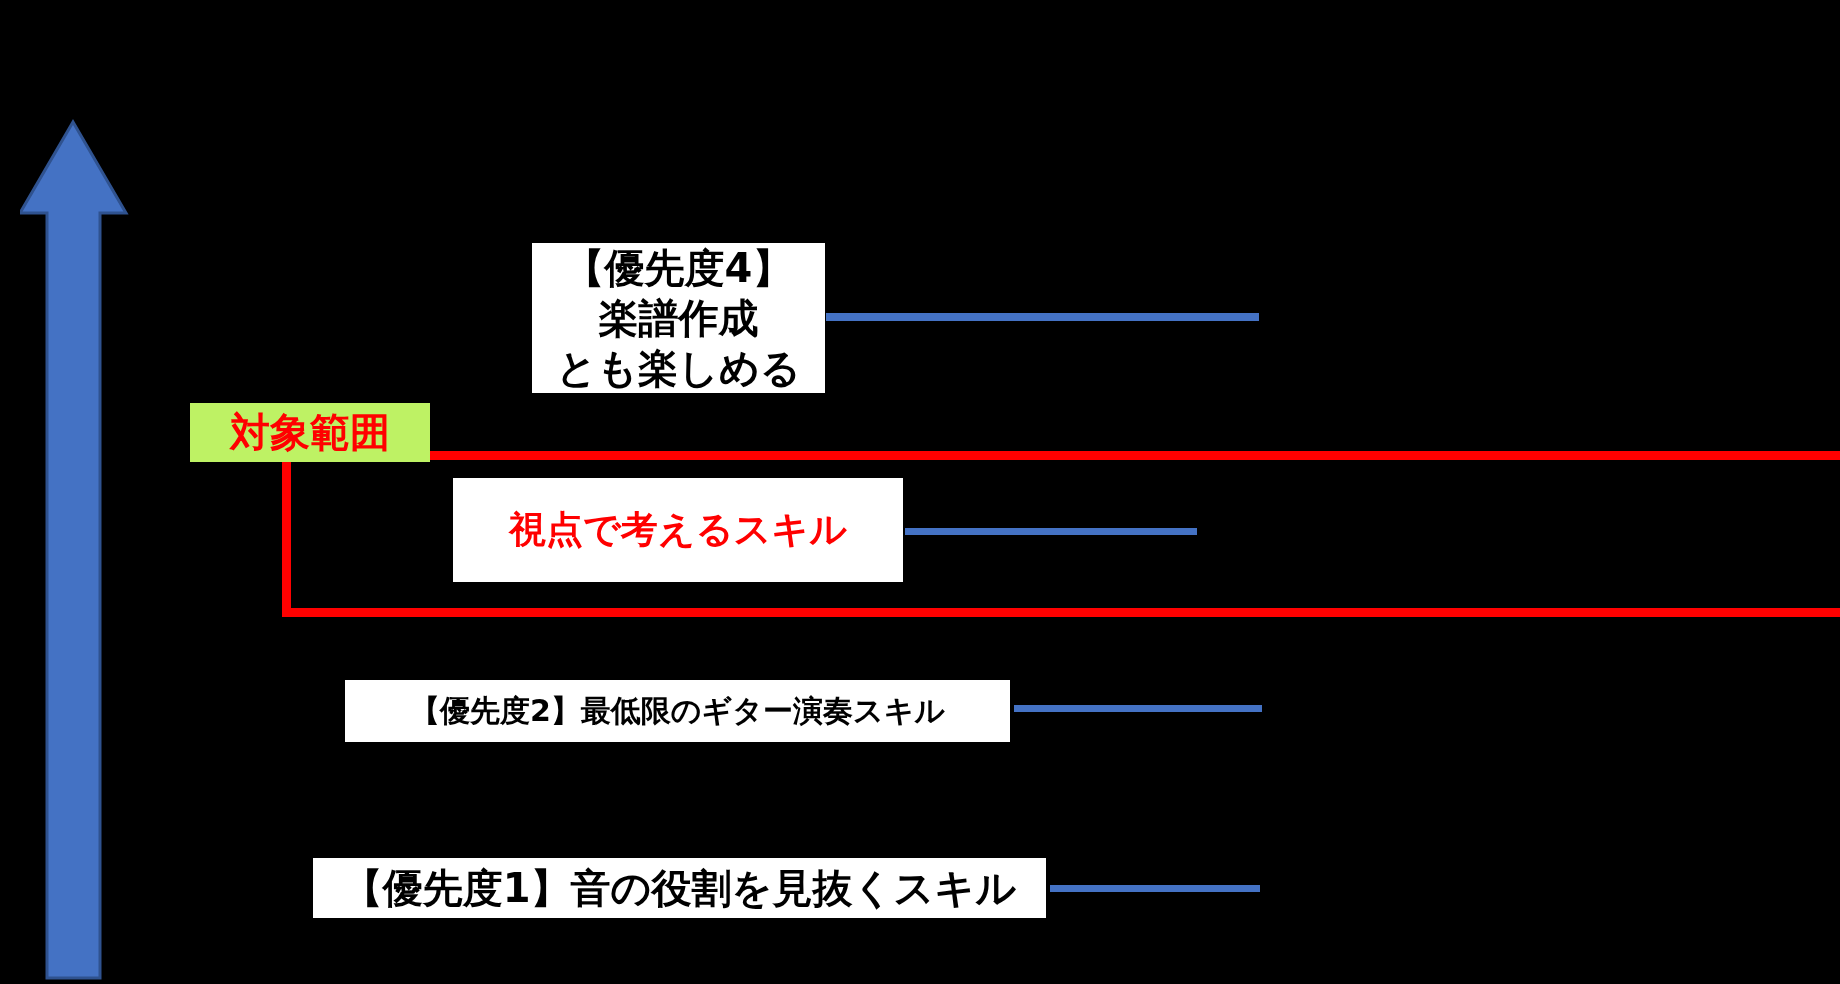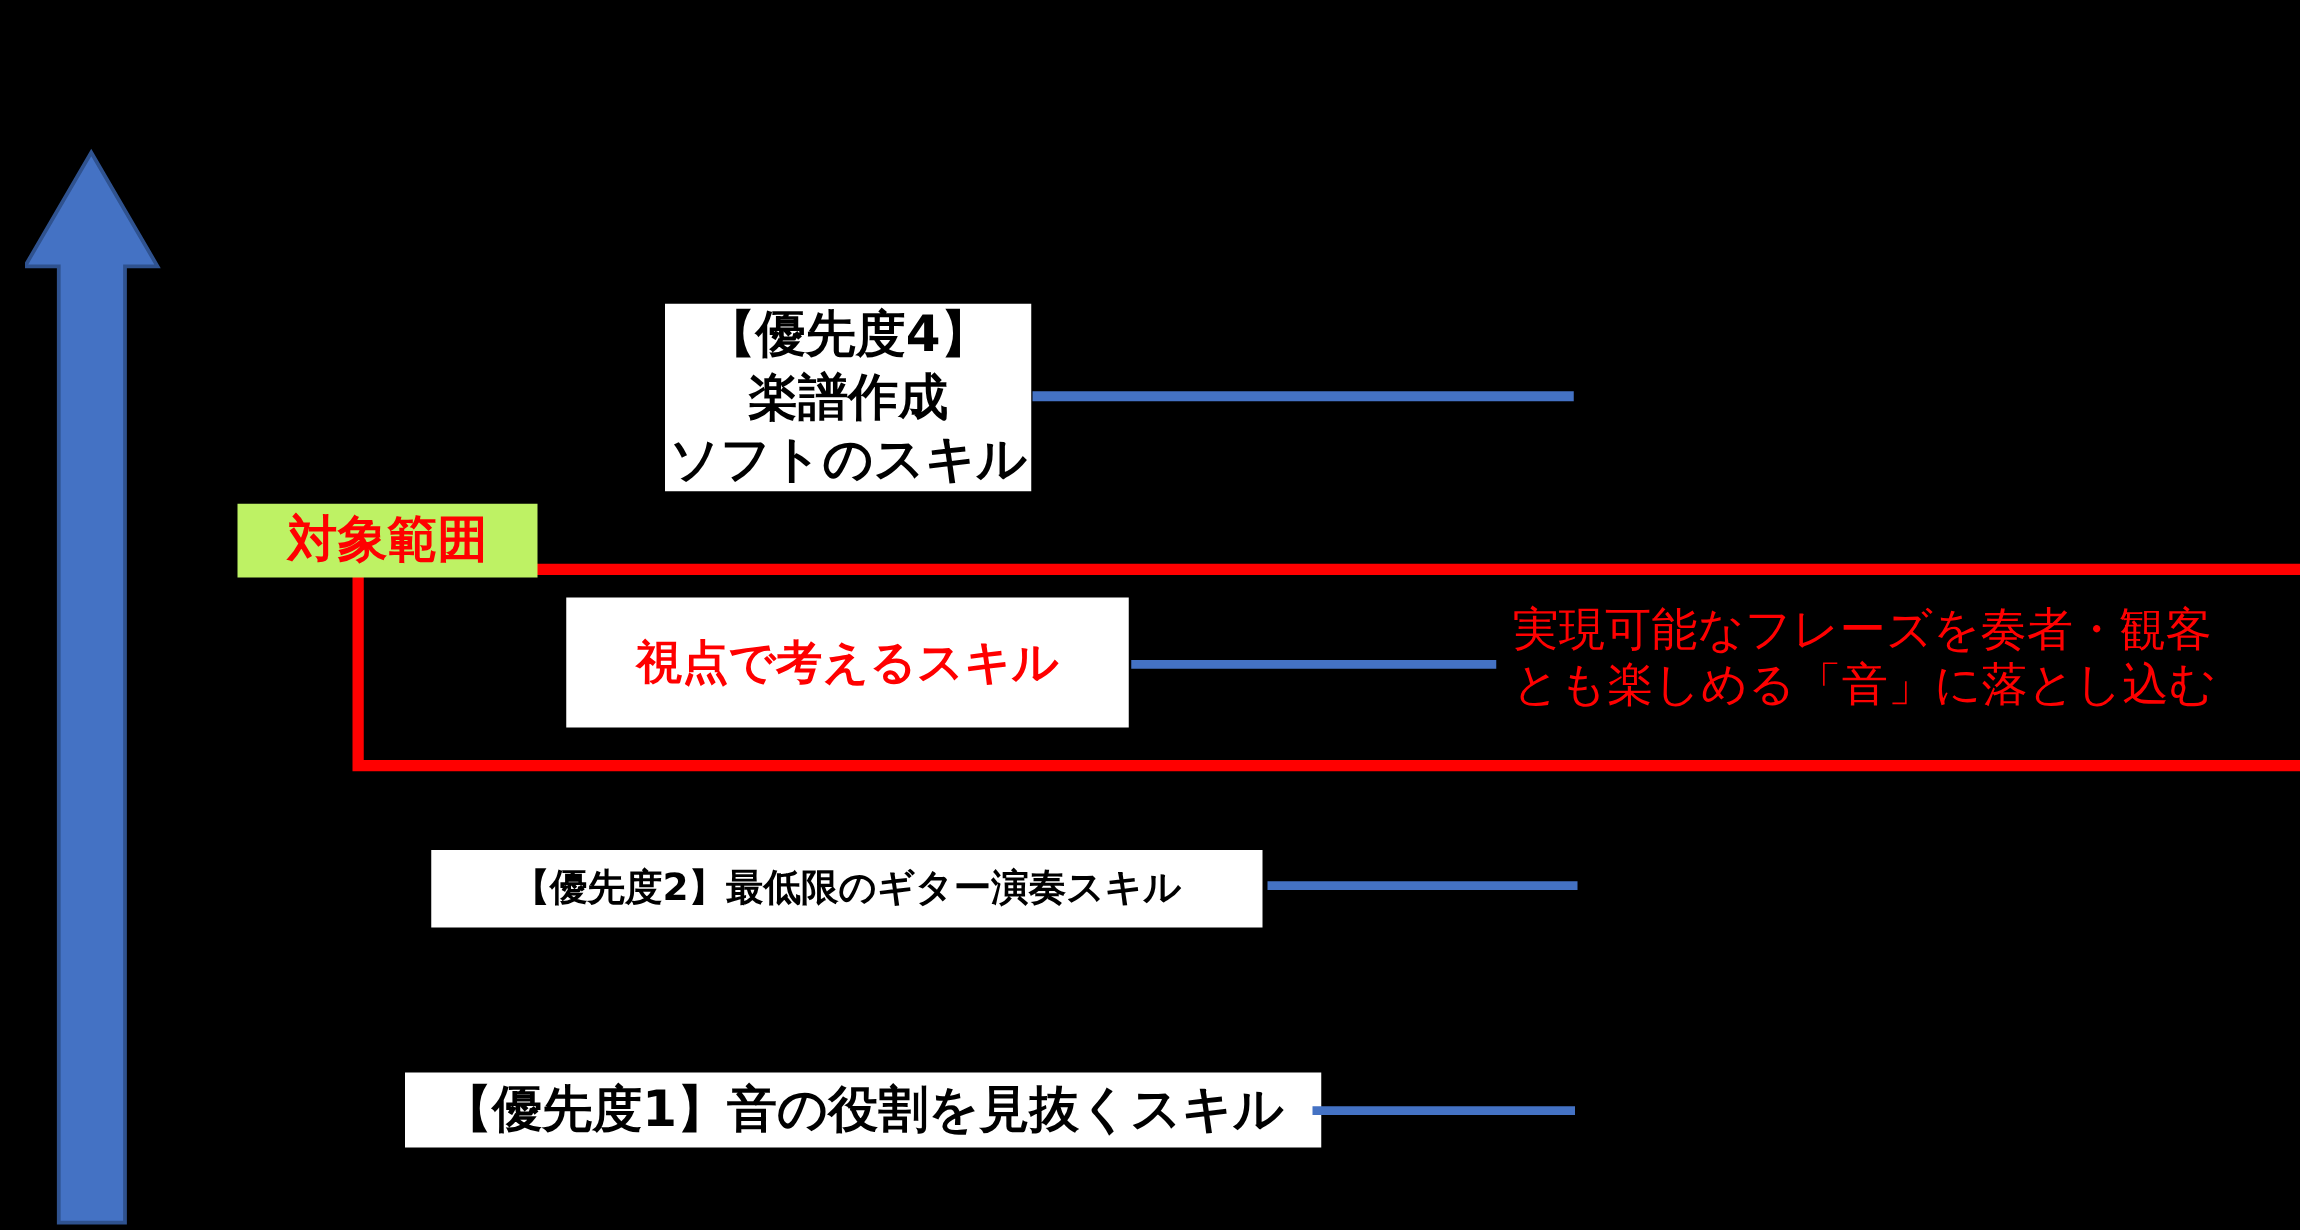--- a/index.html
+++ b/index.html
@@ -40,21 +40,21 @@
     white-space: nowrap;
   }
   .pbox .line { display: block; }
 
   #box-p4 { left: 512px; top: 243px; width: 293px; height: 150px;
             color: #000000; font-size: 40px; line-height: 50px; }
   #box-p3 { left: 433px; top: 478px; width: 450px; height: 104px;
             color: #FF0000; font-size: 37px; line-height: 50px; }
   #box-p2 { left: 325px; top: 680px; width: 665px; height: 62px;
             color: #000000; font-size: 30px; line-height: 62px; }
-  #box-p1 { left: 304px; top: 858px; width: 733px; height: 60px;
+  #box-p1 { left: 293px; top: 858px; width: 733px; height: 60px;
             color: #000000; font-size: 40px; line-height: 60px; }
 
   
   .bline { background: #4472C4; z-index: 2; }
   #line-p4 { left: 806px; top: 313px; width: 433px; height: 8px; }
   #line-p3 { left: 885px; top: 528px; width: 292px; height: 7px; }
   #line-p2 { left: 994px; top: 705px; width: 248px; height: 7px; }
   #line-p1 { left: 1030px; top: 885px; width: 210px; height: 7px; }
 
   
@@ -97,38 +97,34 @@
 
 <div id="canvas">
 
   <svg id="axis-arrow" class="abs" viewBox="0 0 110 870" xmlns="http://www.w3.org/2000/svg">
     <polygon points="53,12 106,103 80,103 80,868 27,868 27,103 0,103" fill="#4472C4" stroke="#2F528F" stroke-width="3" stroke-linejoin="miter"></polygon>
   </svg>
 
   <div id="box-p4" class="pbox abs">
     <span class="line">【優先度4】</span>
     <span class="line">楽譜作成</span>
-    <span class="line">ソフトのスキル</span>
+    <span class="line">とも楽しめる</span>
   </div>
   <div id="line-p4" class="bline abs"></div>
 
   <div id="scope-rect" class="abs"></div>
   <div id="scope-label" class="abs">
     <span>対象範囲</span>
   </div>
 
   <div id="box-p3" class="pbox abs">
     <span class="line">視点で考えるスキル</span>
   </div>
   <div id="line-p3" class="bline abs"></div>
 
-  <div id="annotation" class="abs">
-    <div>実現可能なフレーズを奏者・観客</div>
-    <div>とも楽しめる「音」に落とし込む</div>
-  </div>
 
   <div id="box-p2" class="pbox abs">
     <span class="line">【優先度2】最低限のギター演奏スキル</span>
   </div>
   <div id="line-p2" class="bline abs"></div>
 
   <div id="box-p1" class="pbox abs">
     <span class="line">【優先度1】音の役割を見抜くスキル</span>
   </div>
   <div id="line-p1" class="bline abs"></div>

